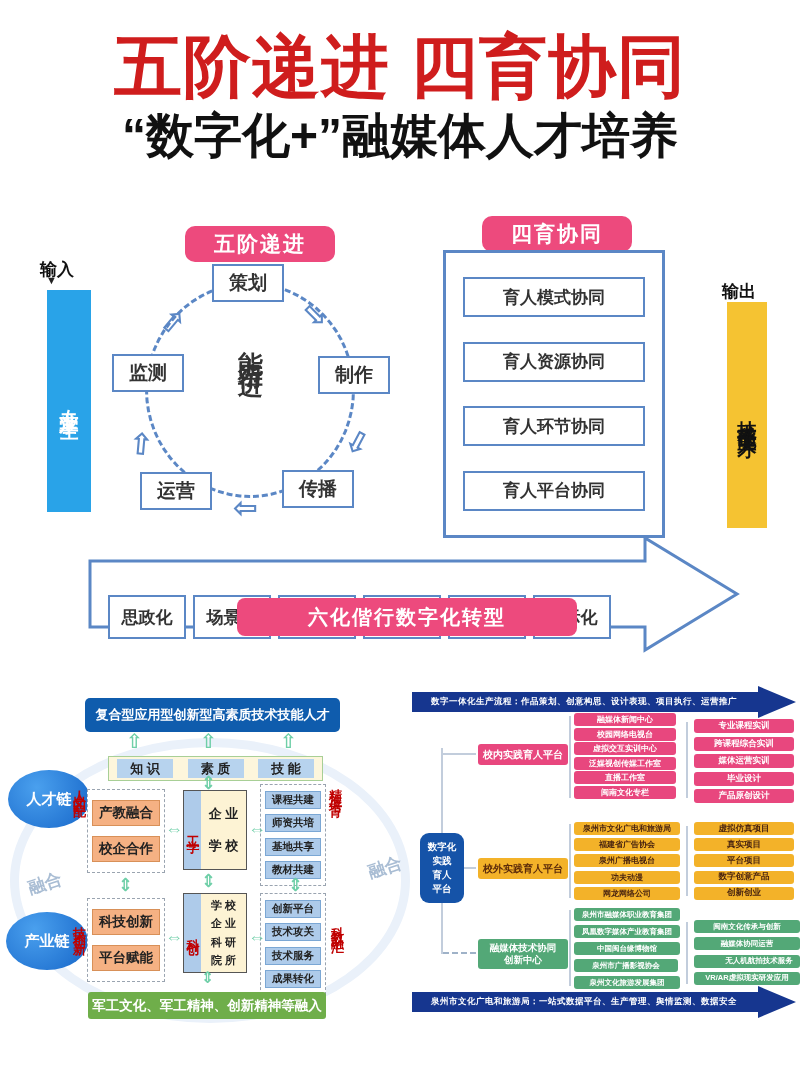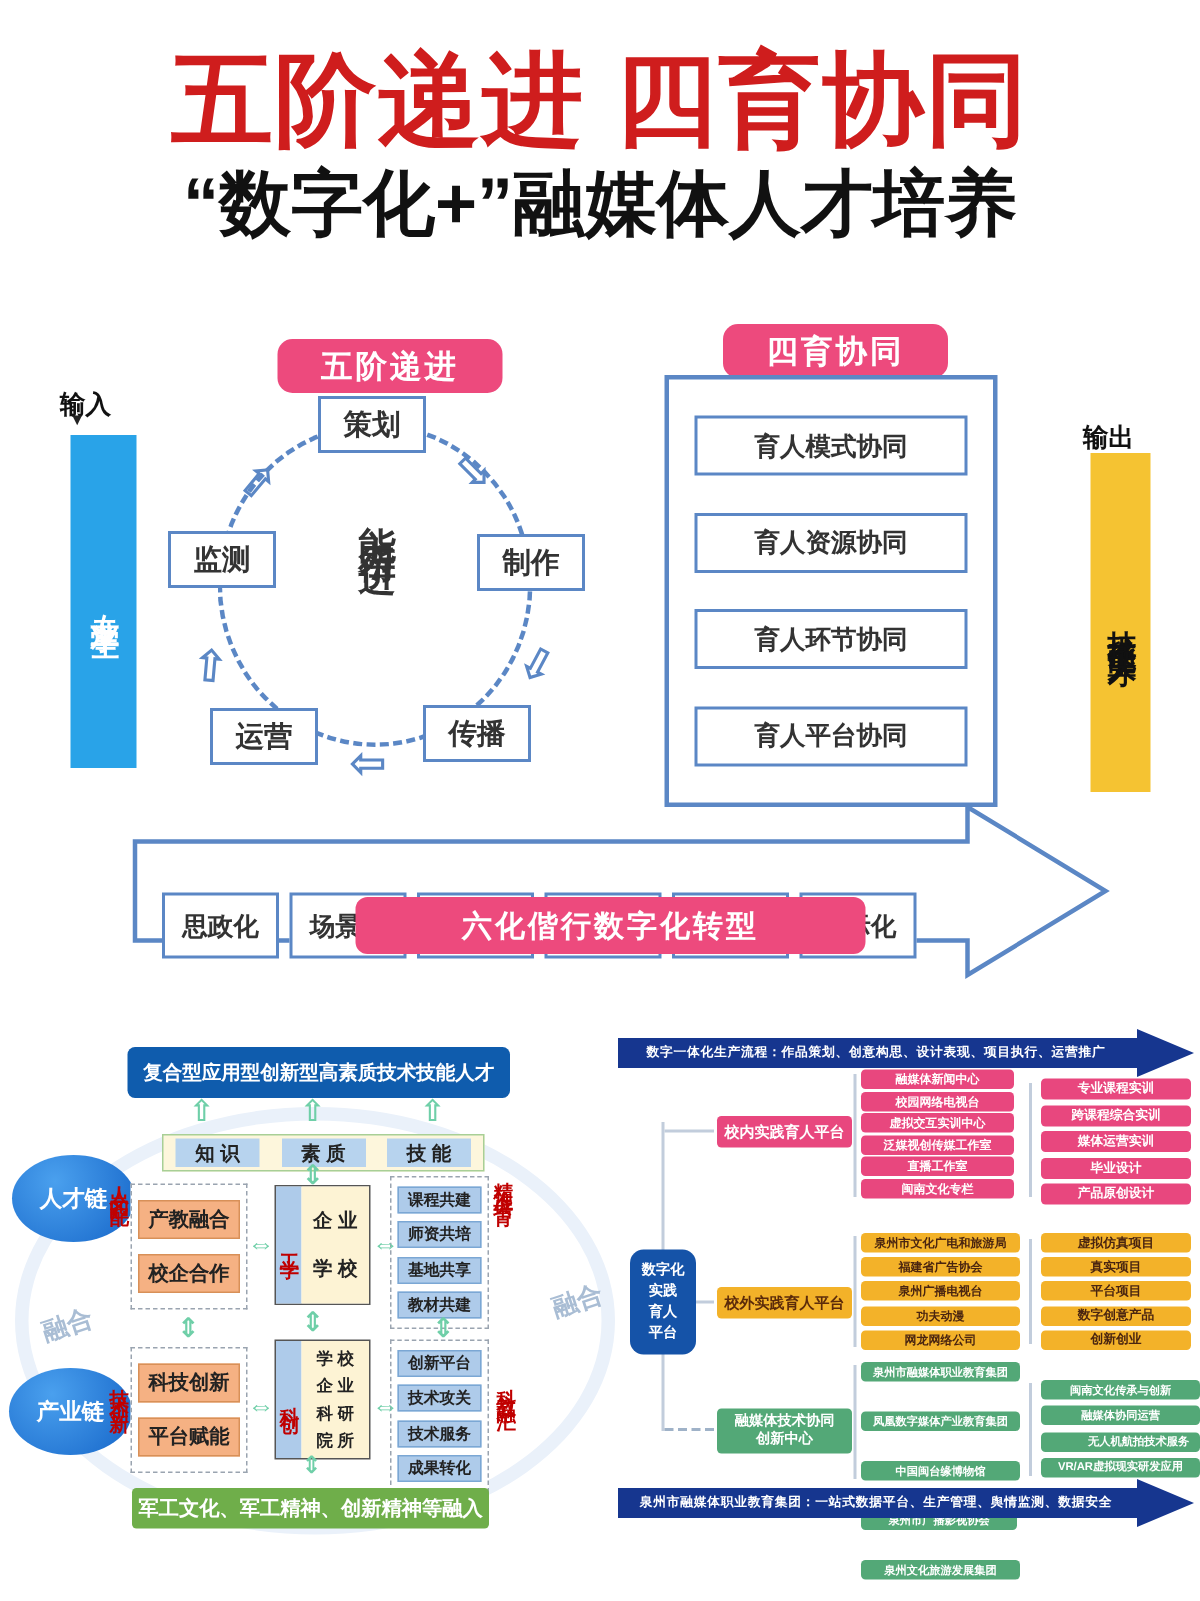--- a/index.html
+++ b/index.html
@@ -266,34 +266,34 @@
       <div class="pitem p-yellow" style="width:100px;height:13px;font-size:8.5px;">真实项目</div>
       <div class="pitem p-yellow" style="width:100px;height:13px;font-size:8.5px;">平台项目</div>
       <div class="pitem p-yellow" style="width:100px;height:13px;font-size:8.5px;">数字创意产品</div>
       <div class="pitem p-yellow" style="width:100px;height:13px;font-size:8.5px;">创新创业</div>
     </div>
 
   <div class="abs plabel green-l" style="left:478px;top:939px;">
     <div>融媒体技术协同</div>
     <div>创新中心</div>
   </div>
-  <div class="abs pcol" style="left:574px;top:908px;gap:20px;">
+  <div class="abs pcol" style="left:574px;top:908px;gap:4px;">
 
   <div class="pitem p-green" style="width:106px;height:13px;font-size:7.5px;">泉州市融媒体职业教育集团</div>
       <div class="pitem p-green" style="width:106px;height:13px;font-size:7.5px;">凤凰数字媒体产业教育集团</div>
       <div class="pitem p-green" style="width:106px;height:13px;font-size:7.5px;">中国闽台缘博物馆</div>
       <div class="pitem p-green" style="width:104px;height:13px;font-size:7.5px;">泉州市广播影视协会</div>
       <div class="pitem p-green" style="width:106px;height:13px;font-size:7.5px;">泉州文化旅游发展集团</div>
     </div>
   <div class="abs pcol" style="left:694px;top:920px;gap:4.3px;">
 
   <div class="pitem p-green" style="width:106px;height:13px;font-size:7.5px;">闽南文化传承与创新</div>
       <div class="pitem p-green" style="width:106px;height:13px;font-size:7.5px;">融媒体协同运营</div>
       <div class="pitem p-green" style="width:106px;height:13px;font-size:7.5px;padding-left:24px;">无人机航拍技术服务</div>
       <div class="pitem p-green" style="width:106px;height:13px;font-size:7.5px;">VR/AR虚拟现实研发应用</div>
     </div>
 
   <svg class="abs" style="left:408px;top:984px;" width="392" height="36" viewBox="0 0 392 36">
     <polygon points="4,8 350,8 350,2 388,18 350,34 350,28 4,28" fill="#16368f"></polygon>
   </svg>
-  <div class="abs ctr arrowtext" style="left:412px;top:991px;width:344px;height:22px;">泉州市融媒体职业教育集团：一站式数据平台、生产管理、舆情监测、数据安全</div>
+  <div class="abs ctr arrowtext" style="left:412px;top:991px;width:344px;height:22px;">泉州市文化广电和旅游局：一站式数据平台、生产管理、舆情监测、数据安全</div>
 
 </div>
 
 </body></html>

